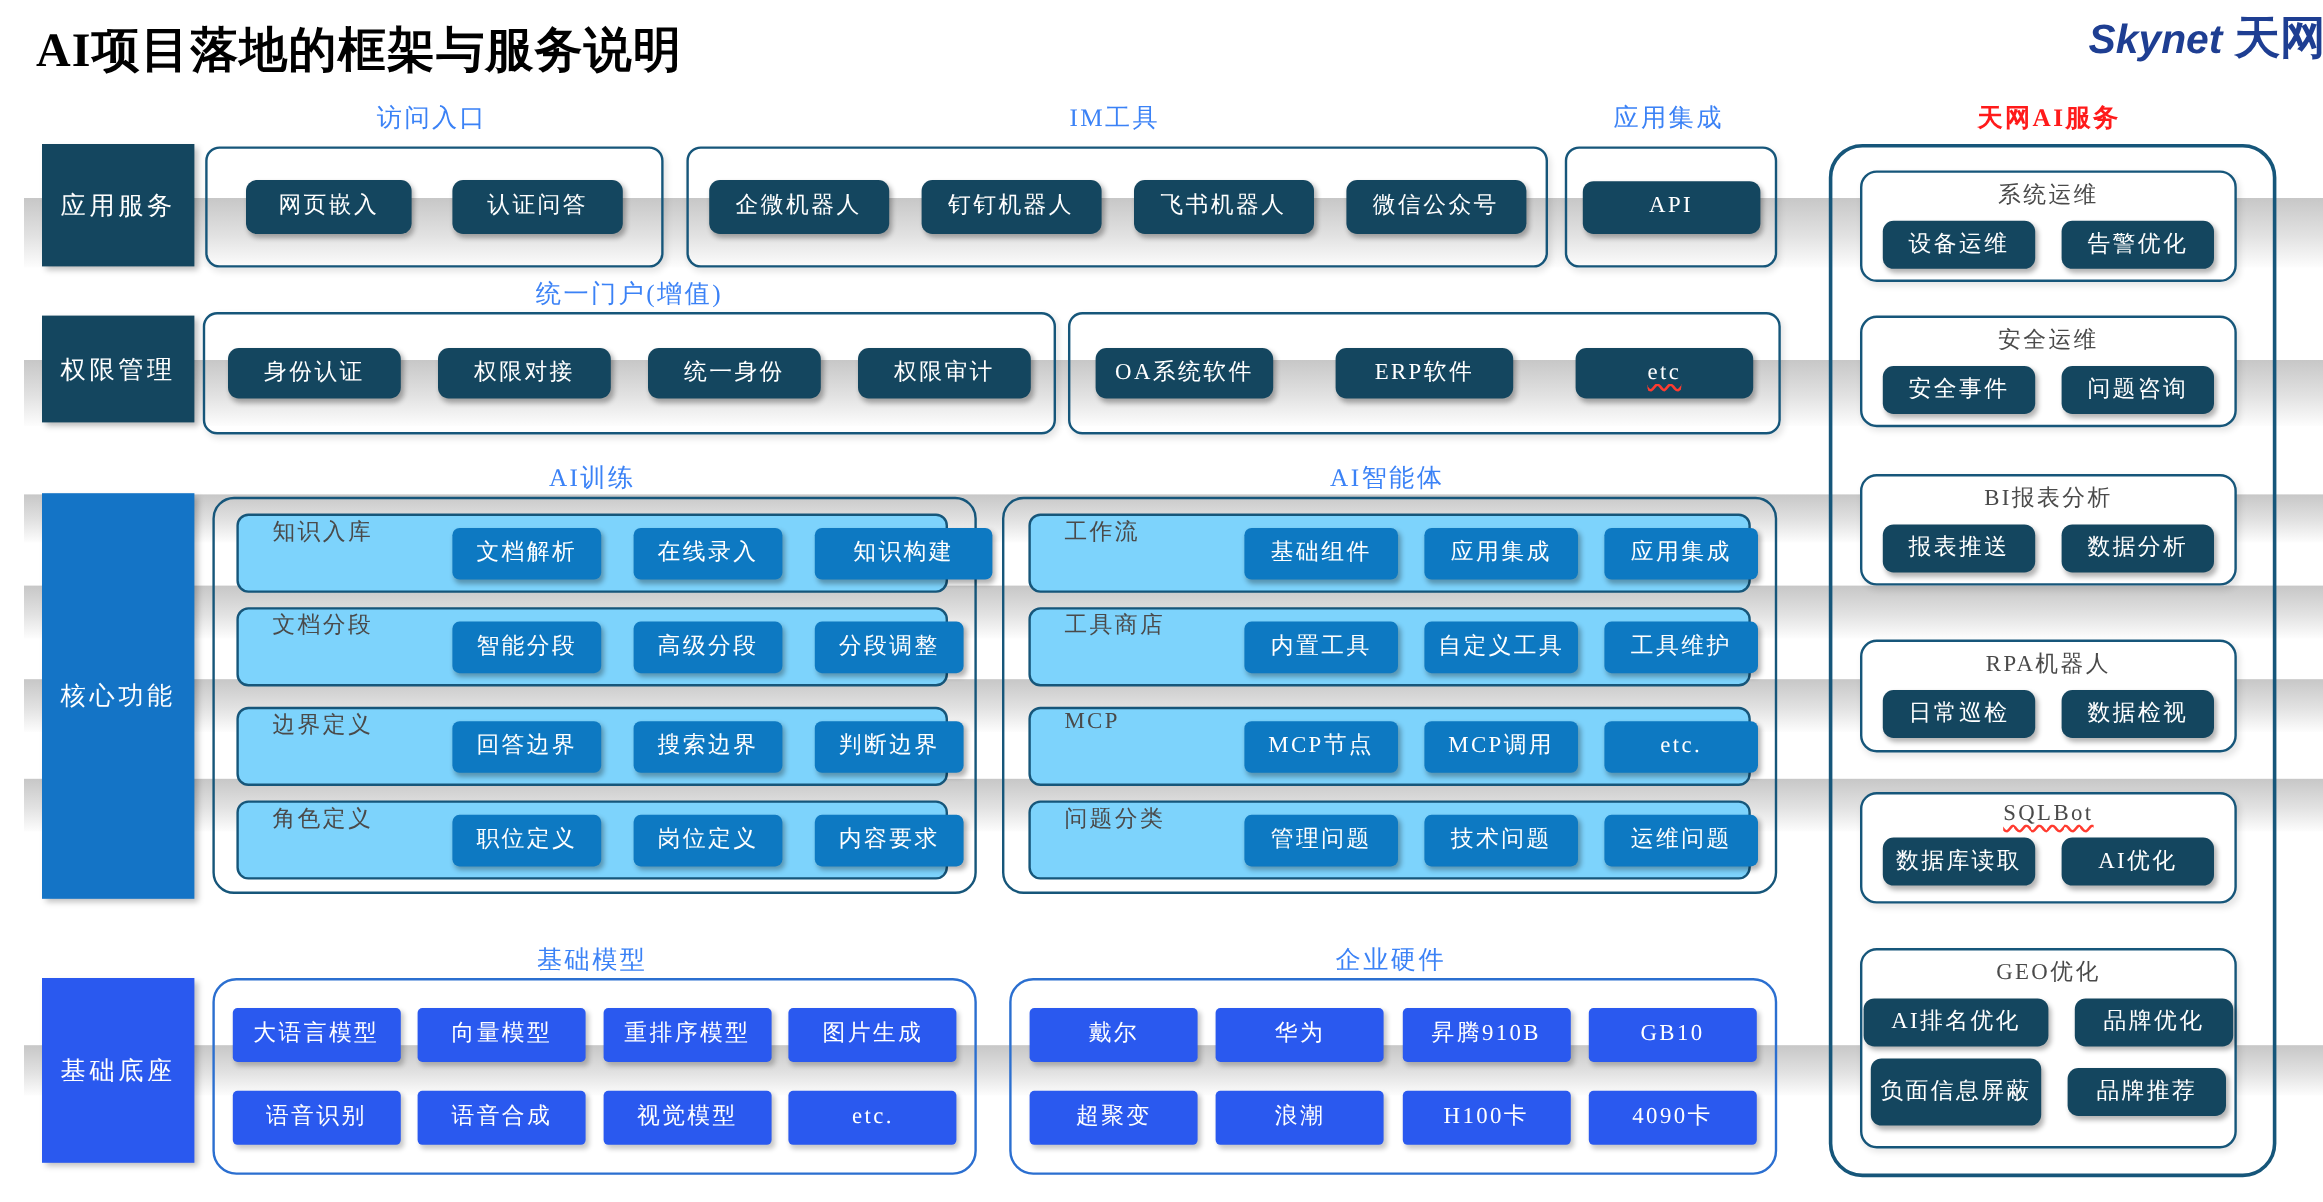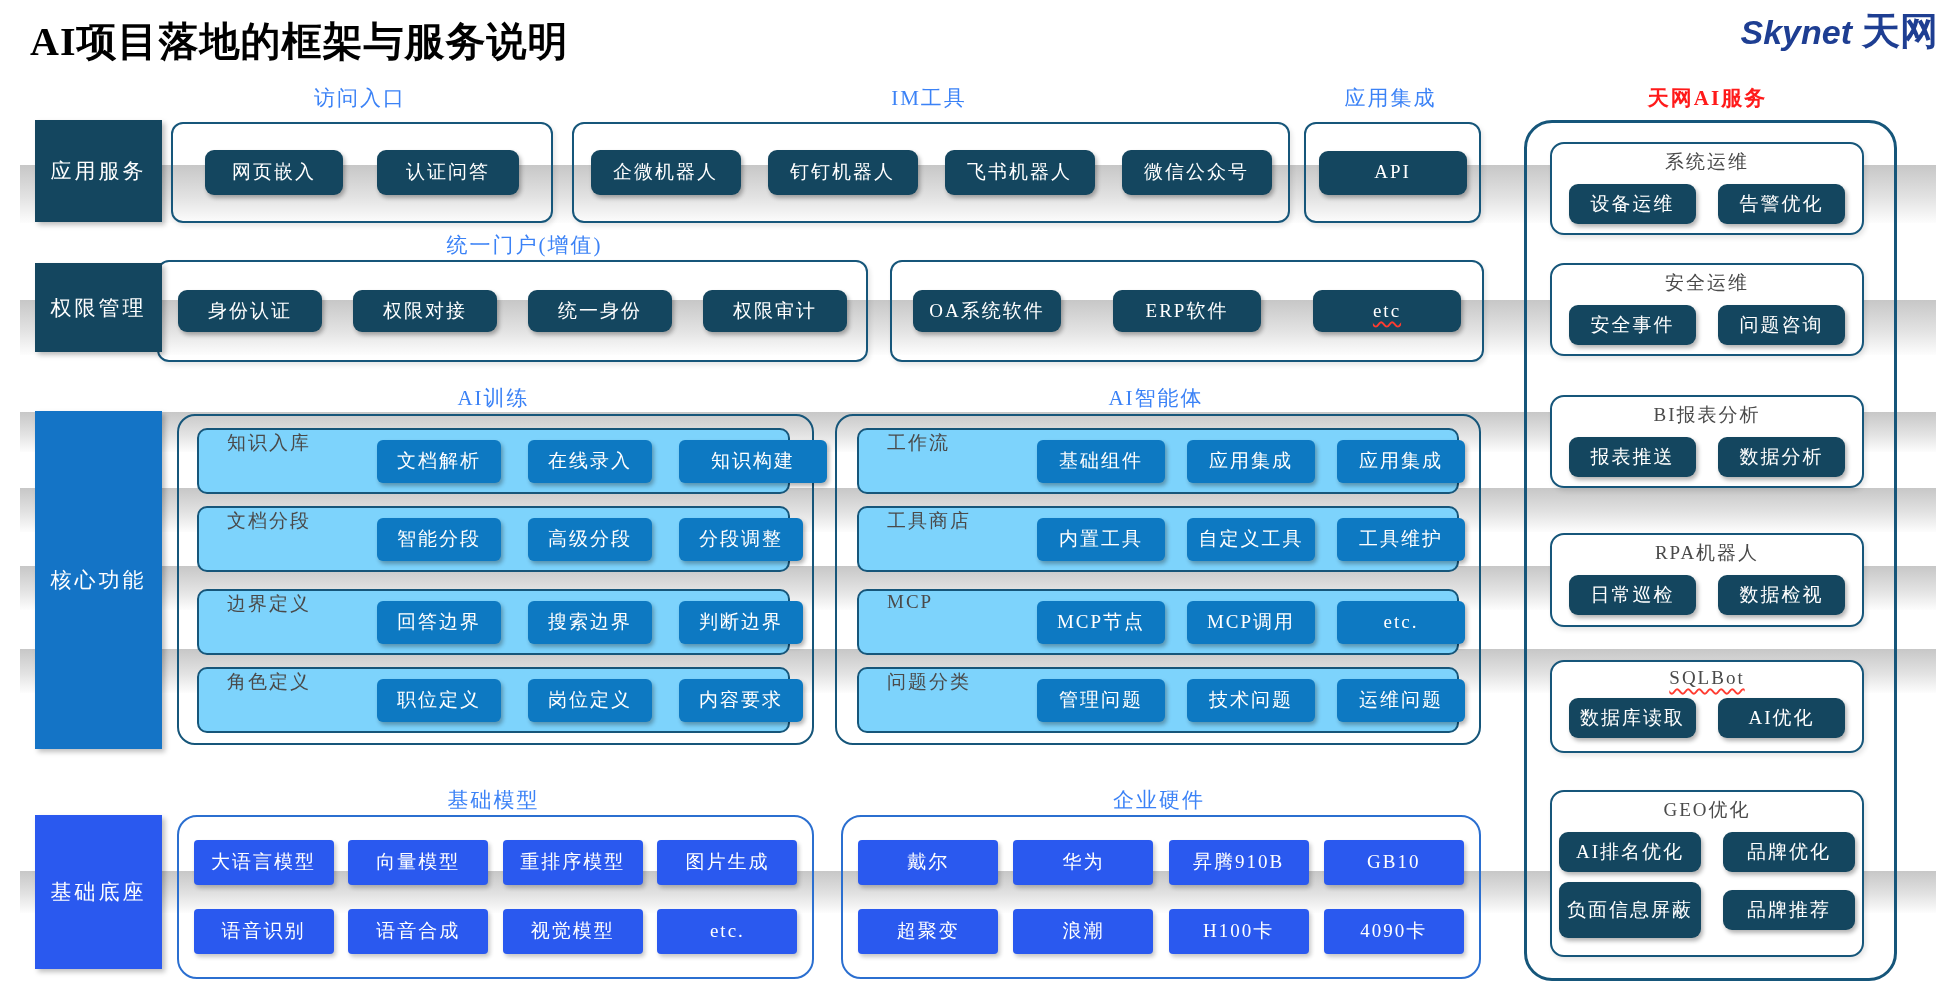--- a/index.html
+++ b/index.html
@@ -98,21 +98,21 @@
     <div class="chip" style="width:150px;height:45px">微信公众号</div>
   </div>
   <div class="gbox" style="left:151px;top:122px;width:378px;height:97px;gap:34px">
     <div class="chip" style="width:138px;height:45px">网页嵌入</div>
     <div class="chip" style="width:142px;height:45px">认证问答</div>
   </div>
   <div class="gbox" style="left:1284px;top:122px;width:173px;height:97px">
     <div class="chip" style="width:148px;height:44px">API</div>
   </div>
 
-  <div class="gbox" style="left:137px;top:260px;width:707px;height:98px;gap:31px">
+  <div class="gbox" style="left:149px;top:260px;width:707px;height:98px;gap:31px">
     <div class="chip" style="width:144px;height:42px">身份认证</div>
     <div class="chip" style="width:144px;height:42px">权限对接</div>
     <div class="chip" style="width:144px;height:42px">统一身份</div>
     <div class="chip" style="width:144px;height:42px">权限审计</div>
   </div>
   <div class="gbox" style="left:870px;top:260px;width:590px;height:98px;gap:52px">
     <div class="chip" style="width:148px;height:42px">OA系统软件</div>
     <div class="chip" style="width:148px;height:42px">ERP软件</div>
     <div class="chip" style="width:148px;height:42px">
         <span class="wavy">etc</span>
@@ -255,20 +255,20 @@
     <div class="rtitle"><span class="wavy">SQLBot</span></div>
     <div class="rchips">
       <div class="chip">数据库读取</div>
       <div class="chip">AI优化</div>
     </div>
   </div>
 
   <div class="rsec" style="top:790px;height:167px">
     <div class="rtitle">GEO优化</div>
     <div class="rchips">
-      <div class="chip" style="width:142px">AI排名优化</div>
+      <div class="chip" style="width:154px">AI排名优化</div>
       <div class="chip" style="width:132px">品牌优化</div>
       <div class="chip" style="width:142px;height:56px;padding:0 8px">负面信息屏蔽</div>
       <div class="chip" style="width:132px">品牌推荐</div>
     </div>
   </div>
 
 </div>
 
 </body></html>

